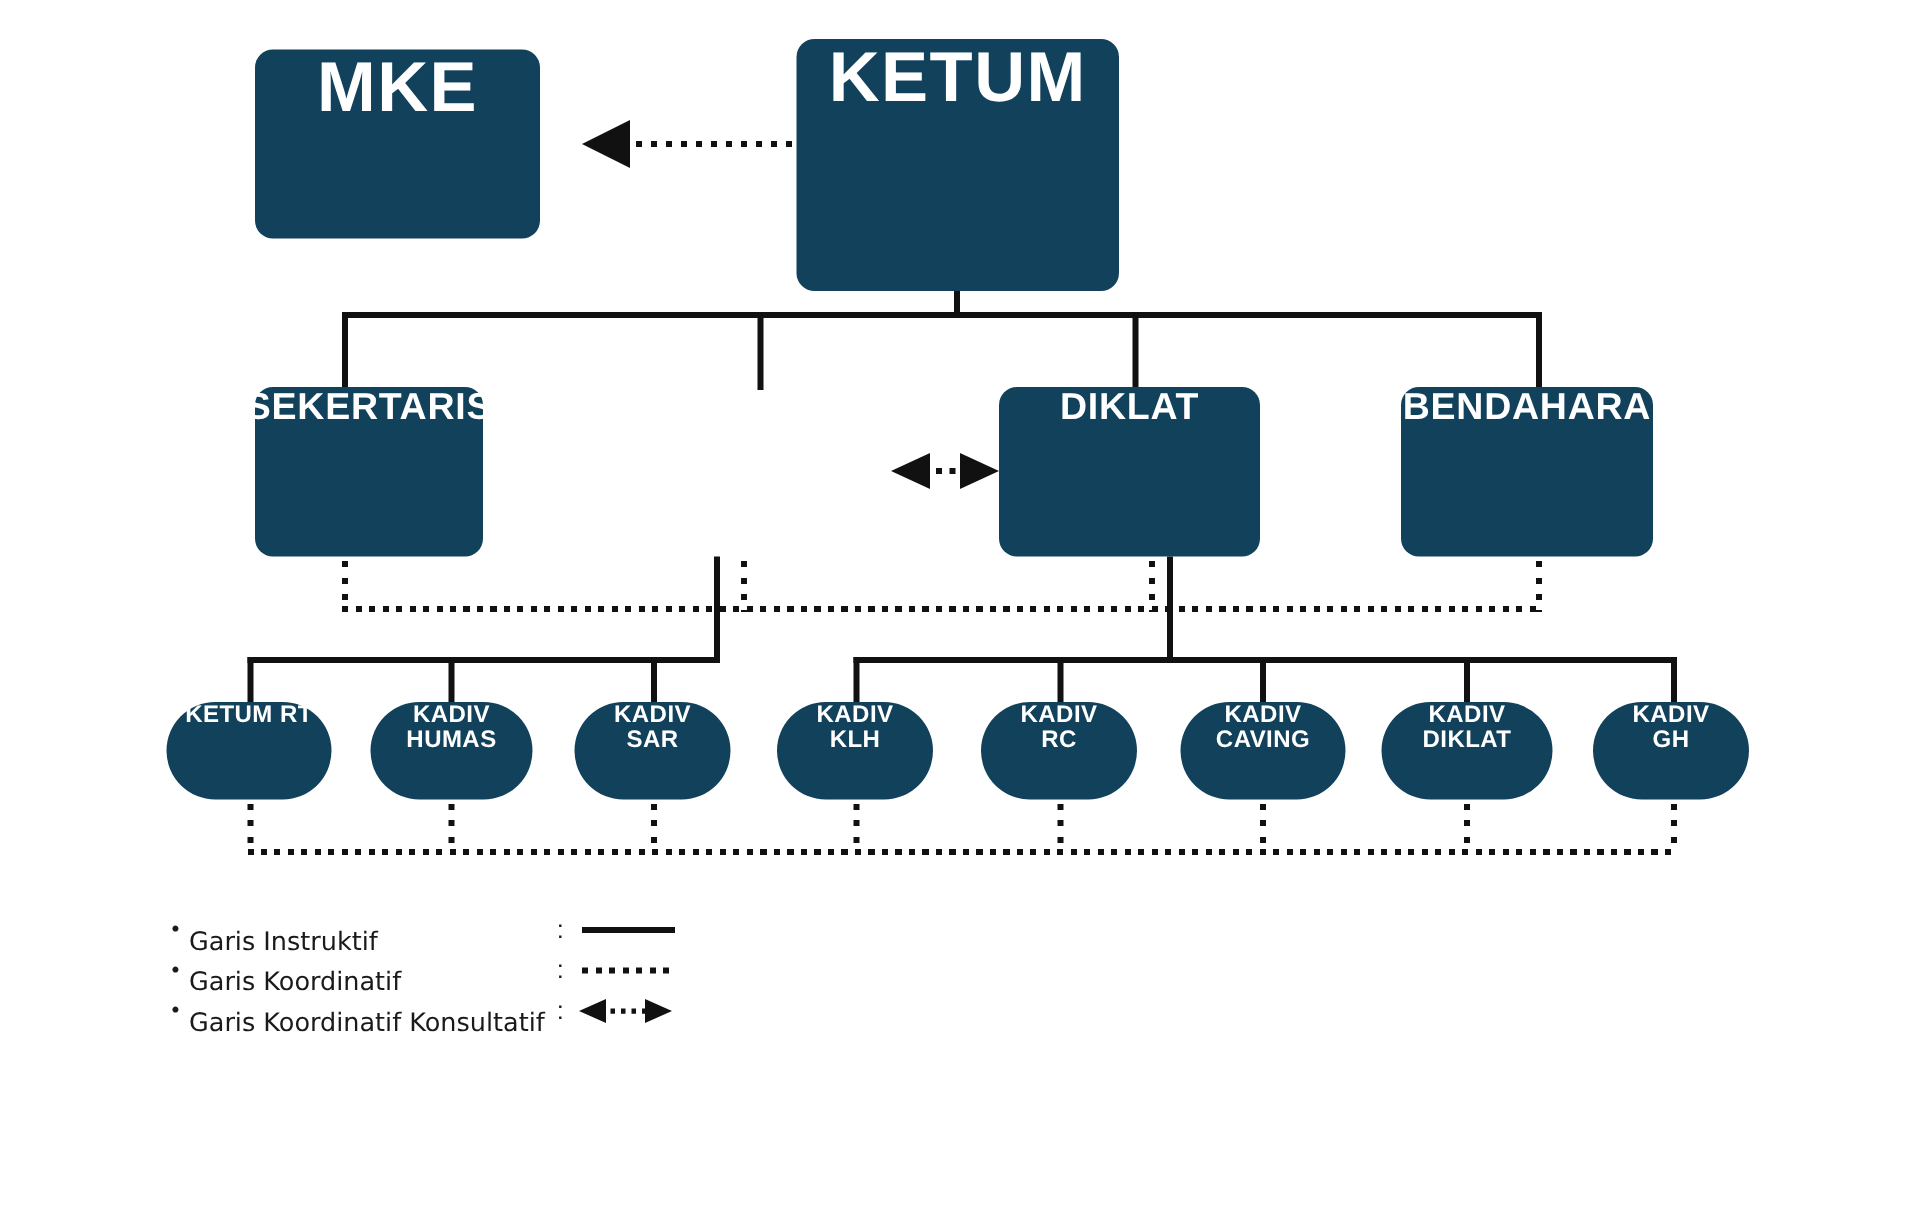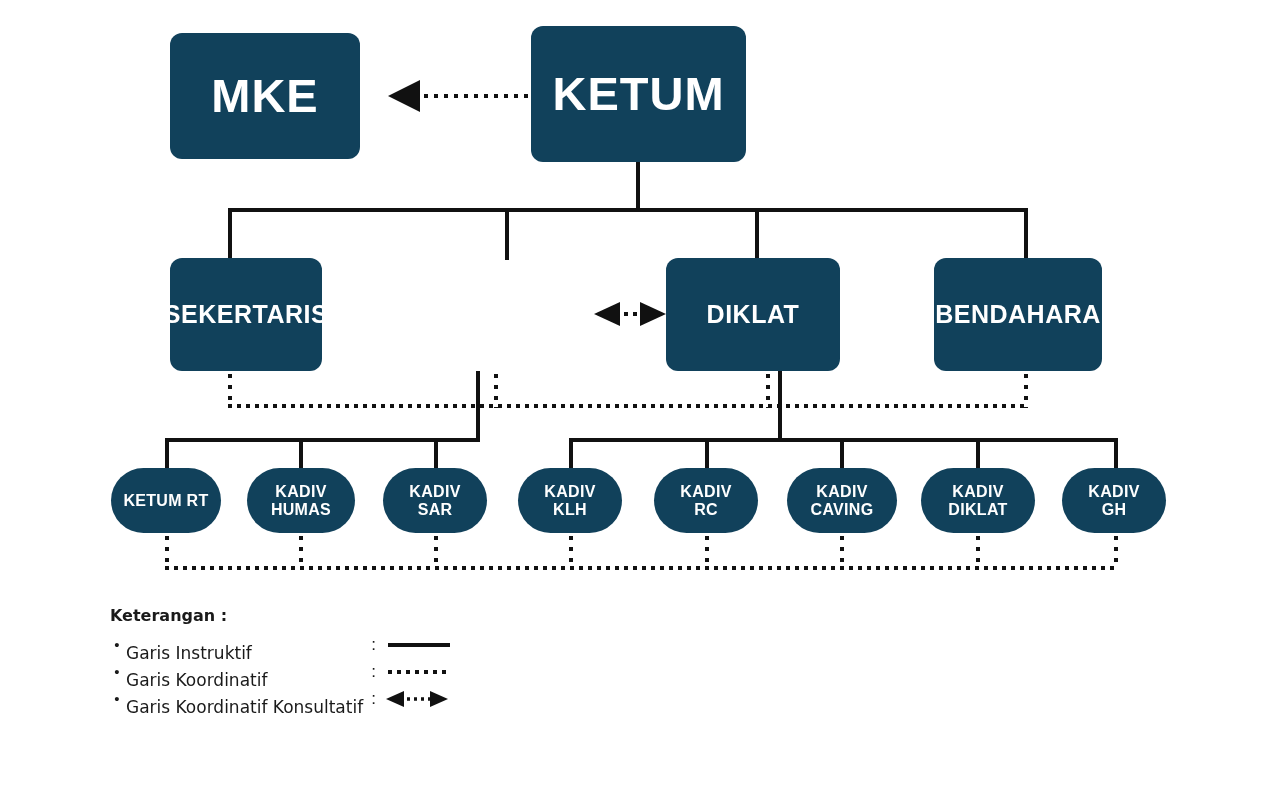--- a/index.html
+++ b/index.html
@@ -20,21 +20,21 @@
     height: 808px;
     background: #ffffff;
   }
 
   
   .node {
     position: absolute;
     background: #11415b;
     color: #ffffff;
     display: flex;
-    align-items: center;
+    align-items: flex-start;
     justify-content: center;
     text-align: center;
     font-weight: bold;
     letter-spacing: 0.5px;
     line-height: 1.08;
     box-sizing: border-box;
     z-index: 5;
   }
   .rect { border-radius: 12px; }
   .oval { border-radius: 999px; }
@@ -150,21 +150,21 @@
       <line x1="615" y1="314" x2="645" y2="314" stroke="#111111" stroke-width="4" stroke-dasharray="4 5" stroke-linecap="butt"></line>
       <polygon points="594,314 620,302 620,326" fill="#111111"></polygon>
       <polygon points="666,314 640,302 640,326" fill="#111111"></polygon>
     </g>
   </svg>
 
   <div class="node rect n-top" style="left:170px; top:33px; width:190px; height:126px;">
     <span>MKE</span>
   </div>
 
-  <div class="node rect n-top" style="left:531px; top:26px; width:215px; height:136px;">
+  <div class="node rect n-top" style="left:531px; top:26px; width:215px; height:168px;">
     <span>KETUM</span>
   </div>
 
   <div class="ln lnv" style="left:636px; top:162px; width:4px; height:48px;"></div>
   <div class="ln lnh" style="left:228px; top:208px; width:800px; height:4px;"></div>
 
   <div class="ln lnv" style="left:228px; top:208px; height:52px;"></div>
   <div class="ln lnv" style="left:505px; top:208px; height:52px;"></div>
   <div class="ln lnv" style="left:755px; top:208px; height:52px;"></div>
   <div class="ln lnv" style="left:1024px; top:208px; height:52px;"></div>
@@ -262,21 +262,20 @@
   <div class="dv" style="left:299px; top:536px; height:32px;"></div>
   <div class="dv" style="left:434px; top:536px; height:32px;"></div>
   <div class="dv" style="left:569px; top:536px; height:32px;"></div>
   <div class="dv" style="left:705px; top:536px; height:32px;"></div>
   <div class="dv" style="left:840px; top:536px; height:32px;"></div>
   <div class="dv" style="left:976px; top:536px; height:32px;"></div>
   <div class="dv" style="left:1114px; top:536px; height:32px;"></div>
   <div class="dh" style="left:165px; top:566px; width:953px;"></div>
 
   <div id="legend">
-    <div id="legend-title">Keterangan :</div>
 
     <div class="leg-row">
       <span class="leg-bullet">•</span>
       <span class="leg-label">Garis Instruktif</span>
       <span class="leg-colon" style="margin-left:auto; padding-left:60px;">:</span>
       <span class="leg-sample">
         <span class="leg-solid"></span>
       </span>
     </div>
 

